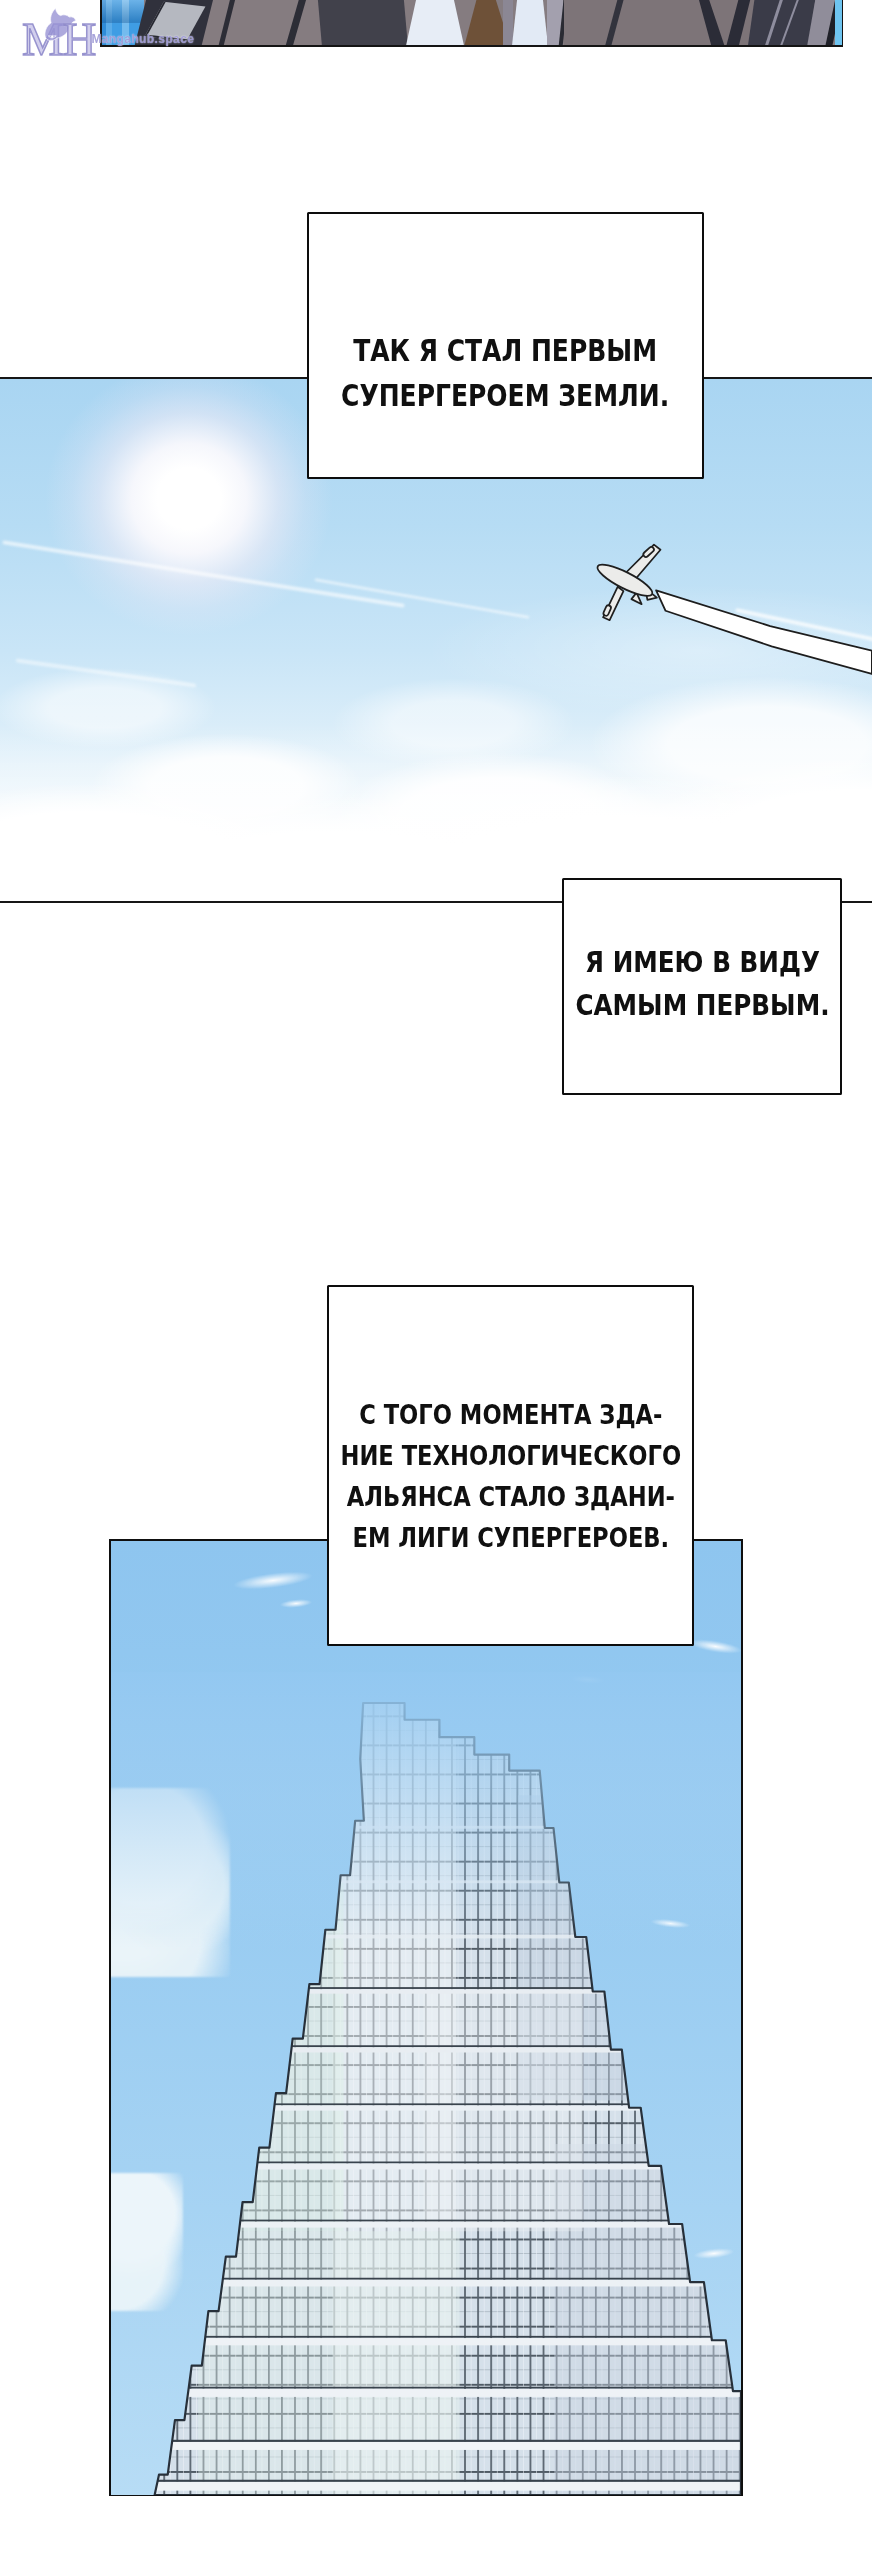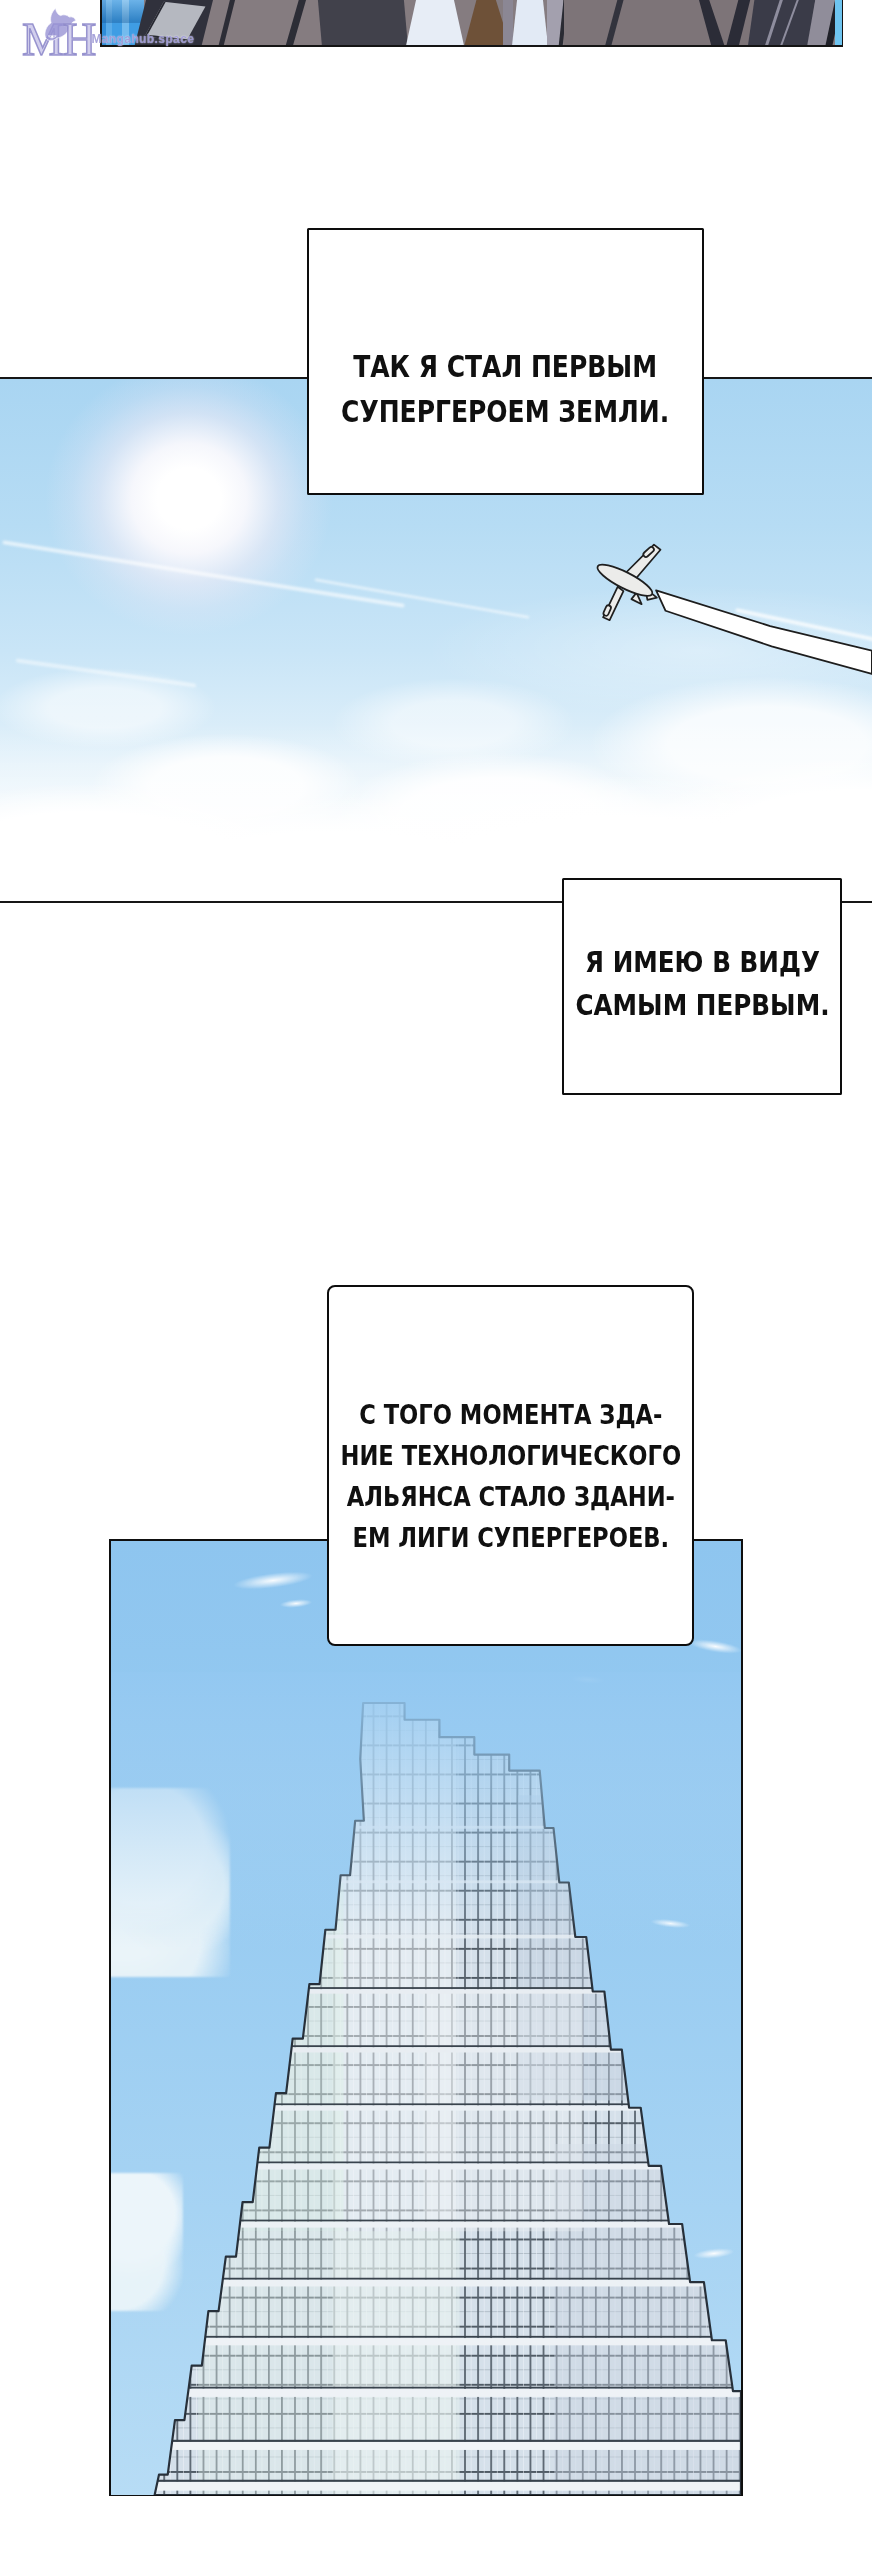--- a/index.html
+++ b/index.html
@@ -46,27 +46,27 @@
   .wm-h{left:42px;top:4.4px;}
   .wm-fox{position:absolute;left:20.4px;top:-2.9px;}
   .wm-site{position:absolute;left:71px;top:25px;font-family:"Liberation Sans","DejaVu Sans",sans-serif;
            font-size:12px;font-weight:700;letter-spacing:0.4px;color:rgba(152,147,212,.85);
            text-shadow:0 0 1.5px rgba(255,255,255,.85);}
 
   
   .nbox{position:absolute;background:#ffffff;border:2.9px solid #0d0d0d;border-radius:1.5px;z-index:50;
         display:flex;flex-direction:column;justify-content:center;align-items:center;}
   .nbox p{margin:0;text-align:center;color:#101010;font-weight:700;white-space:nowrap;}
-  .nbox1{left:307px;top:228px;width:393px;height:263px;}
+  .nbox1{left:307px;top:212px;width:393px;height:263px;}
   .nbox1 .txt{margin-top:54px;transform:scaleX(.82);}
   .nbox1 p{font-size:30.5px;line-height:45px;}
   .nbox2{left:562px;top:878px;width:276px;height:213px;}
   .nbox2 .txt{margin-top:-4.4px;transform:scaleX(.85);}
   .nbox2 p{font-size:29px;line-height:43px;}
-  .nbox3{left:327px;top:1285px;width:363px;height:357px;border-radius:8px;}
+  .nbox3{left:327px;top:1285px;width:363px;height:357px;}
   .nbox3 .txt{margin-top:22px;transform:scaleX(.87);}
   .nbox3 p{font-size:26px;line-height:41px;}
 
   
   .sky-panel{position:absolute;left:0;top:377px;width:872px;height:526px;
              border-top:2.2px solid #161616;border-bottom:2.2px solid #161616;box-sizing:border-box;
              background:linear-gradient(180deg,#a9d5f2 0%,#b6dcf4 28%,#c9e5f7 52%,#e2f1fa 74%,#f4fafd 100%);
              overflow:hidden;}
   .sun-glow{position:absolute;left:29px;top:-33px;width:320px;height:305px;
             background:radial-gradient(closest-side,#ffffff 0 20%,rgba(253,250,253,.9) 36%,

